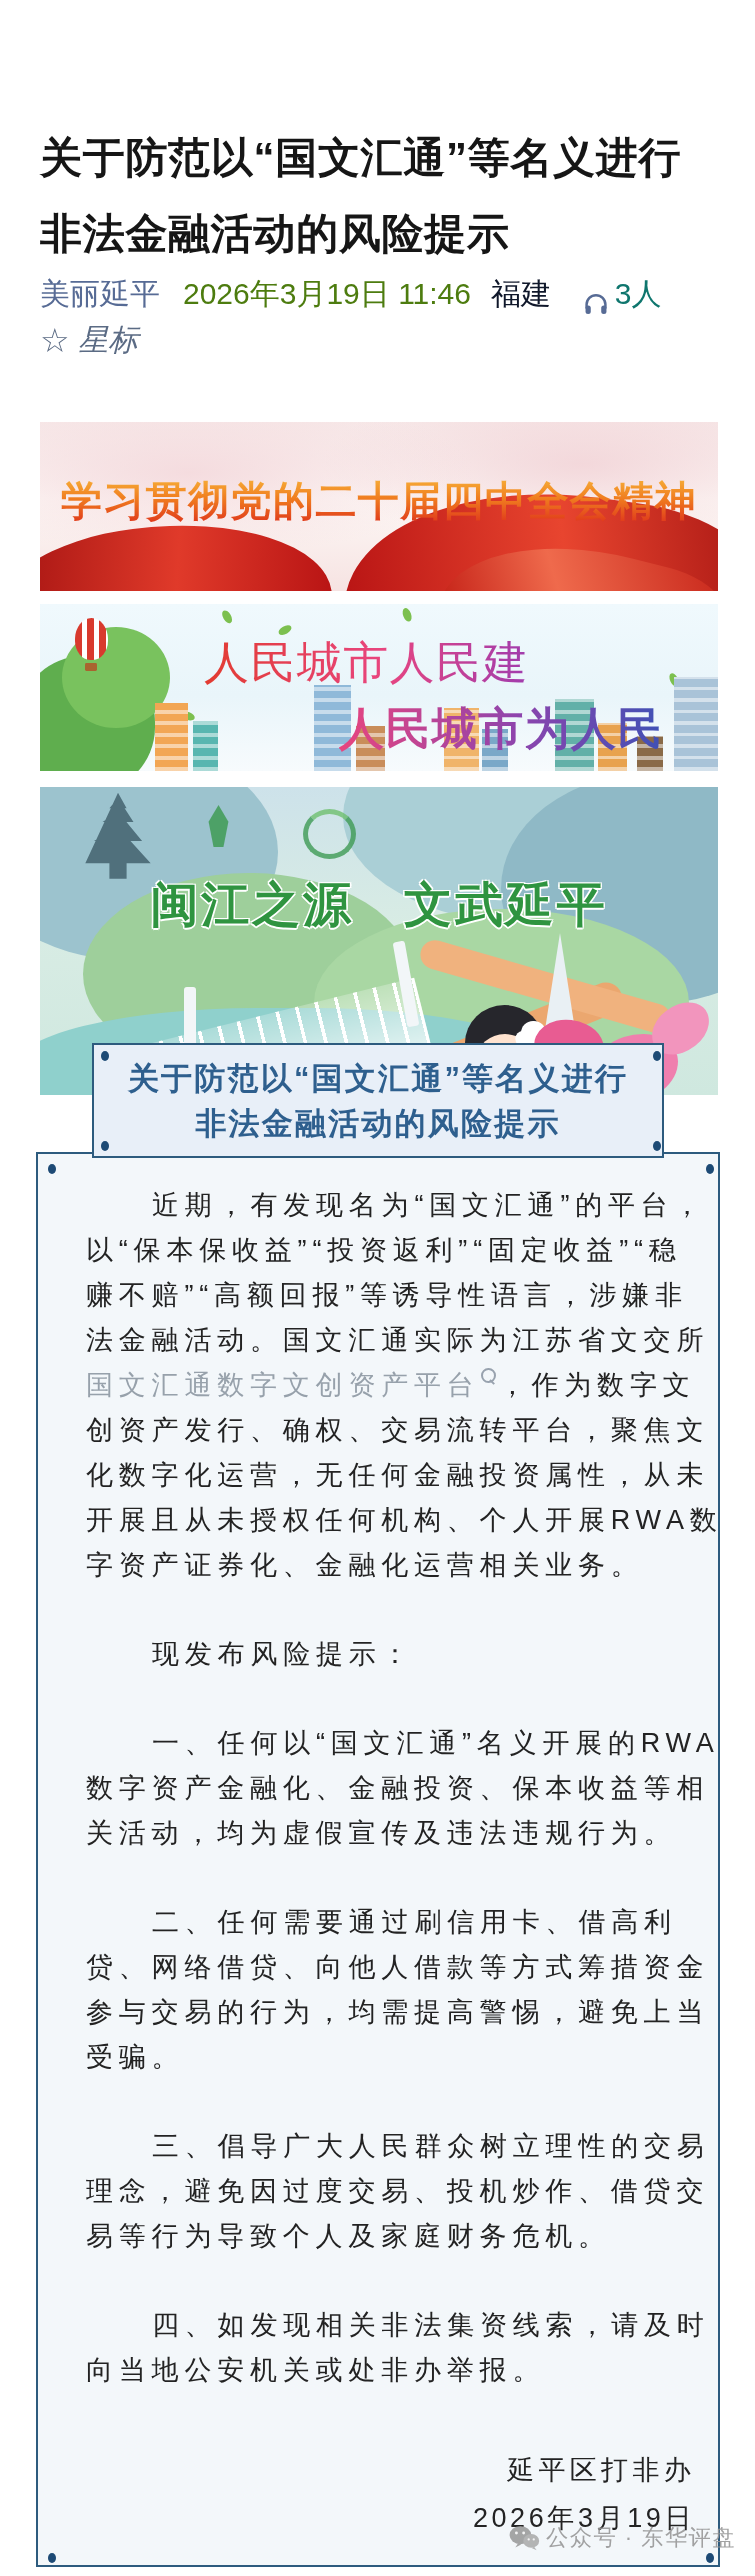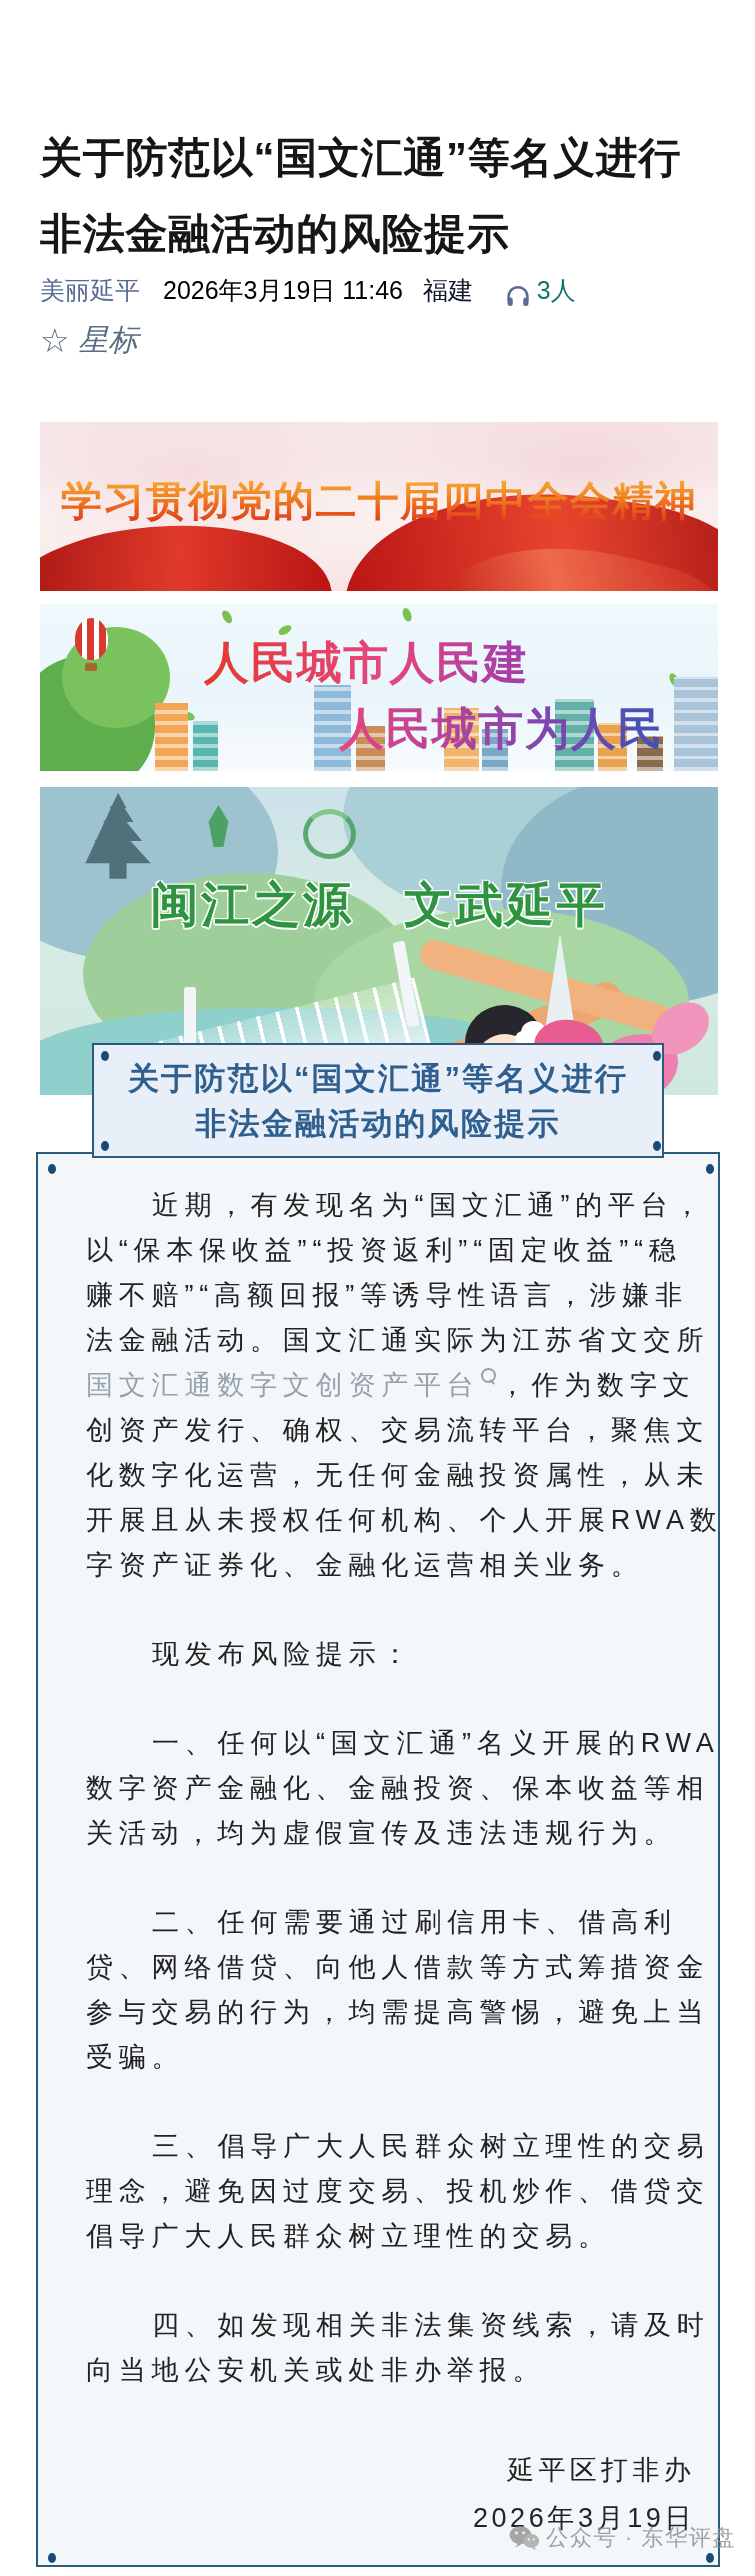--- a/index.html
+++ b/index.html
@@ -3,23 +3,23 @@
 <meta charset="utf-8">
 <style>
   html,body{margin:0;padding:0;background:#ffffff;}
   .page{position:relative;width:756px;height:2576px;background:#fff;overflow:hidden;
         font-family:"Liberation Sans","DejaVu Sans",sans-serif;}
 
   
   .art-title{position:absolute;left:40px;top:120px;width:685px;
              font-size:42px;font-weight:700;color:#161616;line-height:76px;letter-spacing:0.7px;}
   .byline{position:absolute;left:40px;top:274px;width:685px;display:flex;align-items:center;
-          font-size:25px;white-space:nowrap;}
+          font-size:30px;white-space:nowrap;}
   .byline .author{color:#576b95;margin-right:23px;}
-  .byline .date{color:#000000;margin-right:20px;}
+  .byline .date{color:#4d7c0f;margin-right:20px;}
   .byline .loc{color:#0f172a;margin-right:32px;}
   .listen{display:flex;align-items:flex-end;color:#0f766e;}
   .listen svg{margin-right:5.8px;display:block;}
   .star-row{position:absolute;left:40px;top:320px;display:flex;align-items:center;color:#5b6b84;}
   .star-row .star-glyph{font-size:33px;line-height:33px;margin-right:8.6px;}
   .star-row .star-label{font-size:30px;font-style:italic;}
 
   
   .banner{position:absolute;left:40px;width:678px;overflow:hidden;}
 
@@ -50,21 +50,21 @@
   .b2-tree1{position:absolute;left:-21.6px;bottom:-21.6px;width:137px;height:137px;border-radius:48%;
             background:#5fae4e;}
   .b2-tree2{position:absolute;left:21.6px;bottom:43px;width:108px;height:101px;border-radius:50%;
             background:#79c25e;}
   .b2-balloon{position:absolute;left:35px;top:14.4px;width:33px;height:42px;
               border-radius:50% 50% 46% 46%;
               background:repeating-linear-gradient(90deg,#d83a2e 0 6.5px,#ffffff 6.5px 12.2px);}
   .b2-basket{position:absolute;left:45px;top:59px;width:11.5px;height:8px;background:#a9642f;border-radius:1.4px;}
   .leaf{position:absolute;width:14.4px;height:8px;border-radius:50%;background:#7cc04f;}
   .bld{position:absolute;bottom:0;background-image:repeating-linear-gradient(0deg,rgba(255,255,255,.5) 0 3.6px,rgba(0,0,0,0) 3.6px 11.5px);}
-  .b2-text1{position:absolute;left:164px;top:29px;z-index:5;font-size:45px;font-weight:700;
+  .b2-text1{position:absolute;left:164px;top:29px;z-index:5;font-size:45px;font-weight:400;
             letter-spacing:1.4px;color:#d23a6a;white-space:nowrap;}
   .b2-text2{position:absolute;left:299px;top:95px;z-index:5;font-size:45px;font-weight:800;
             letter-spacing:1.4px;color:#6a3fb0;white-space:nowrap;}
   @supports (-webkit-background-clip:text){
     .b2-text1{background:linear-gradient(90deg,#e23b30,#e8457f 55%,#a03cae);
               -webkit-background-clip:text;background-clip:text;-webkit-text-fill-color:transparent;}
     .b2-text2{background:linear-gradient(90deg,#e8457f,#8e44ad 55%,#3f51b5);
               -webkit-background-clip:text;background-clip:text;-webkit-text-fill-color:transparent;}}
 
   
@@ -266,21 +266,21 @@
       </div>
       <div class="para">
         <div class="bline ind"><span>二、任何需要通过刷信用卡、借高利</span></div>
         <div class="bline"><span>贷、网络借贷、向他人借款等方式筹措资金</span></div>
         <div class="bline"><span>参与交易的行为，均需提高警惕，避免上当</span></div>
         <div class="bline"><span>受骗。</span></div>
       </div>
       <div class="para">
         <div class="bline ind"><span>三、倡导广大人民群众树立理性的交易</span></div>
         <div class="bline"><span>理念，避免因过度交易、投机炒作、借贷交</span></div>
-        <div class="bline"><span>倡导广大人民群众树立理性的交易。</span></div>
+        <div class="bline"><span>易等行为导致个人及家庭财务危机。</span></div>
       </div>
       <div class="para">
         <div class="bline ind"><span>四、如发现相关非法集资线索，请及时</span></div>
         <div class="bline"><span>向当地公安机关或处非办举报。</span></div>
       </div>
     </div>
 
   <div class="signoff">
     <div class="sig">延平区打非办</div>
     <div class="sdate">2026年3月19日</div>

